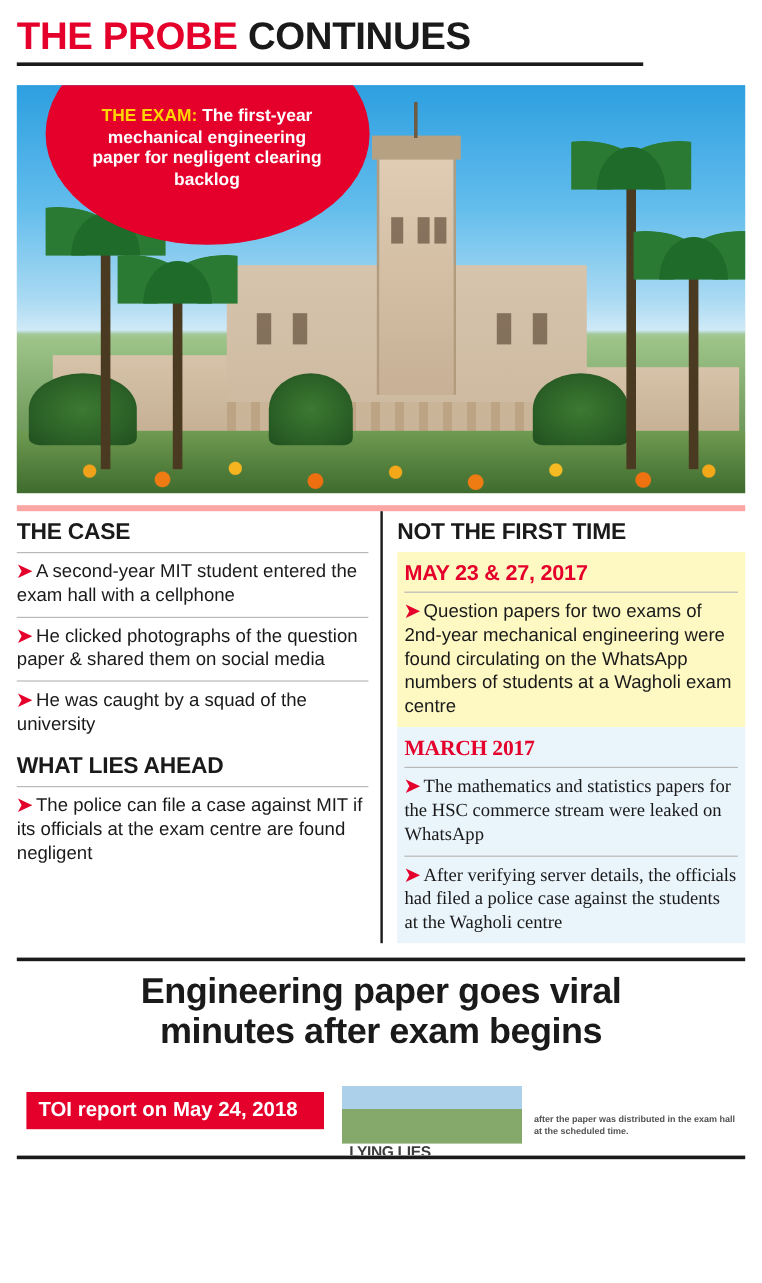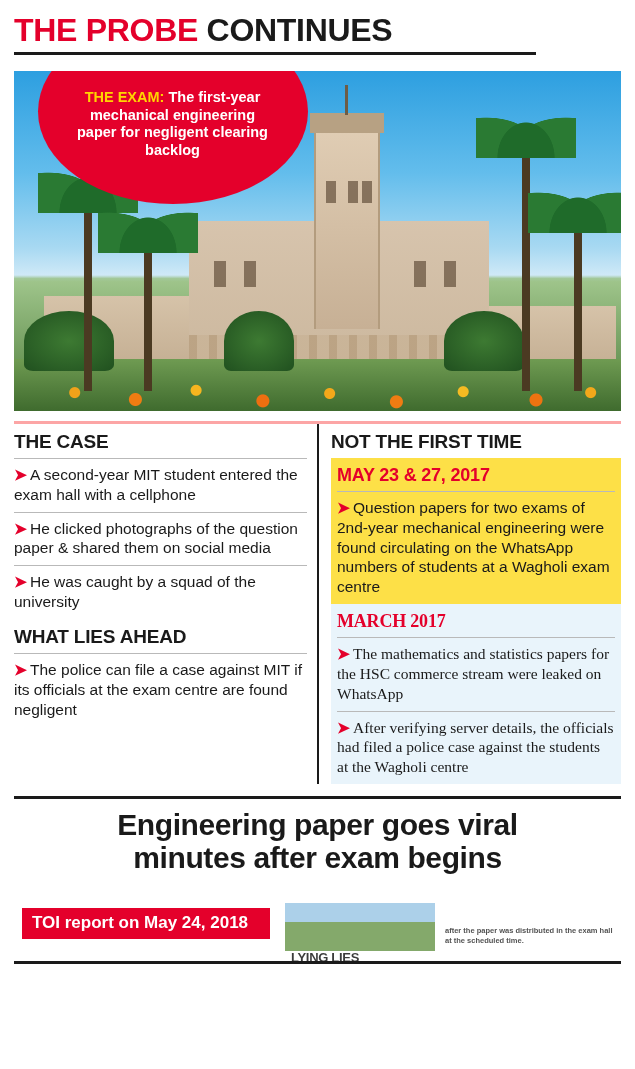--- a/index.html
+++ b/index.html
@@ -146,21 +146,21 @@
     font-weight: bold;
     line-height: 1.22;
     text-align: center;
   }
   .exam-text .label { color: #ffd400; }
 
   
   .panels {
     display: flex;
     margin-top: 10px;
-    border-top: 3px solid #fca5a5;
+    border-top: 5px solid #fca5a5;
     width: 607px;
     justify-content: center;
   }
   .col-left { width: 303px; padding-right: 10px; }
   .col-right { width: 304px; padding-left: 12px; border-left: 2px solid #1a1a1a; }
 
   .sec-head {
     font-size: 19px;
     font-weight: bold;
     color: #1a1a1a;
@@ -172,21 +172,21 @@
   .bullet {
     font-size: 15.5px;
     line-height: 1.28;
     color: #1a1a1a;
     padding: 6px 0 7px 0;
     border-top: 1px solid #b9b9b9;
   }
   .bullet:first-of-type { border-top: 1px solid #b9b9b9; }
   .arrow { color: #e4002b; font-weight: bold; margin-right: 3px; }
 
-  .shade-white { background: #fde047; }
+  .shade-white { background: #fef9c3; }
   .shade-blue { background: #e9f4fb; font-family: Liberation Serif, serif; }
   .right-pad { padding: 0 6px; }
 
   
   .teaser {
     margin-top: 12px;
     border-top: 3px solid #1a1a1a;
     border-bottom: 3px solid #1a1a1a;
     width: 607px;
     padding: 10px 0 0 0;

